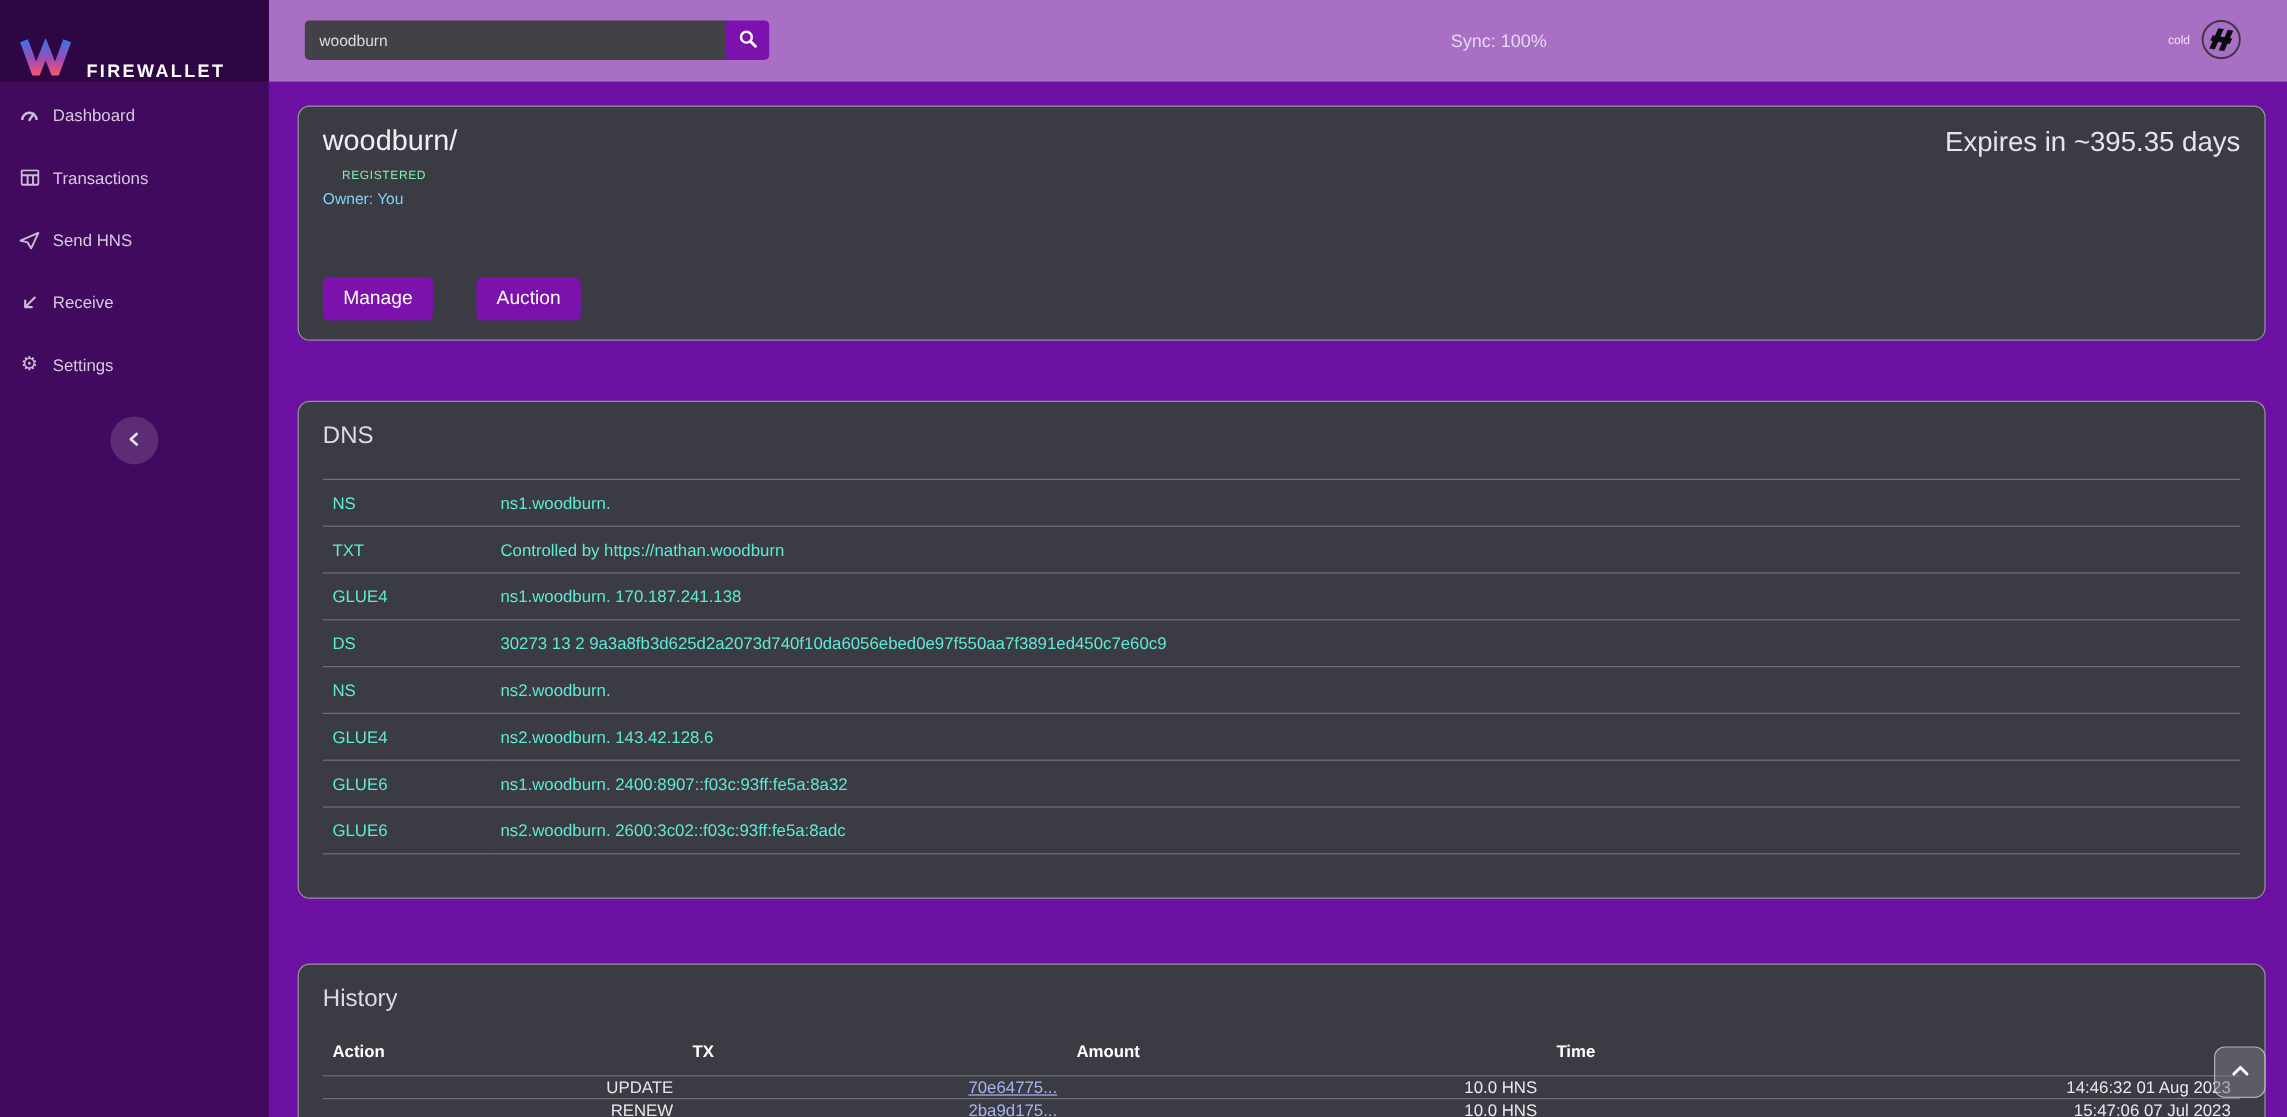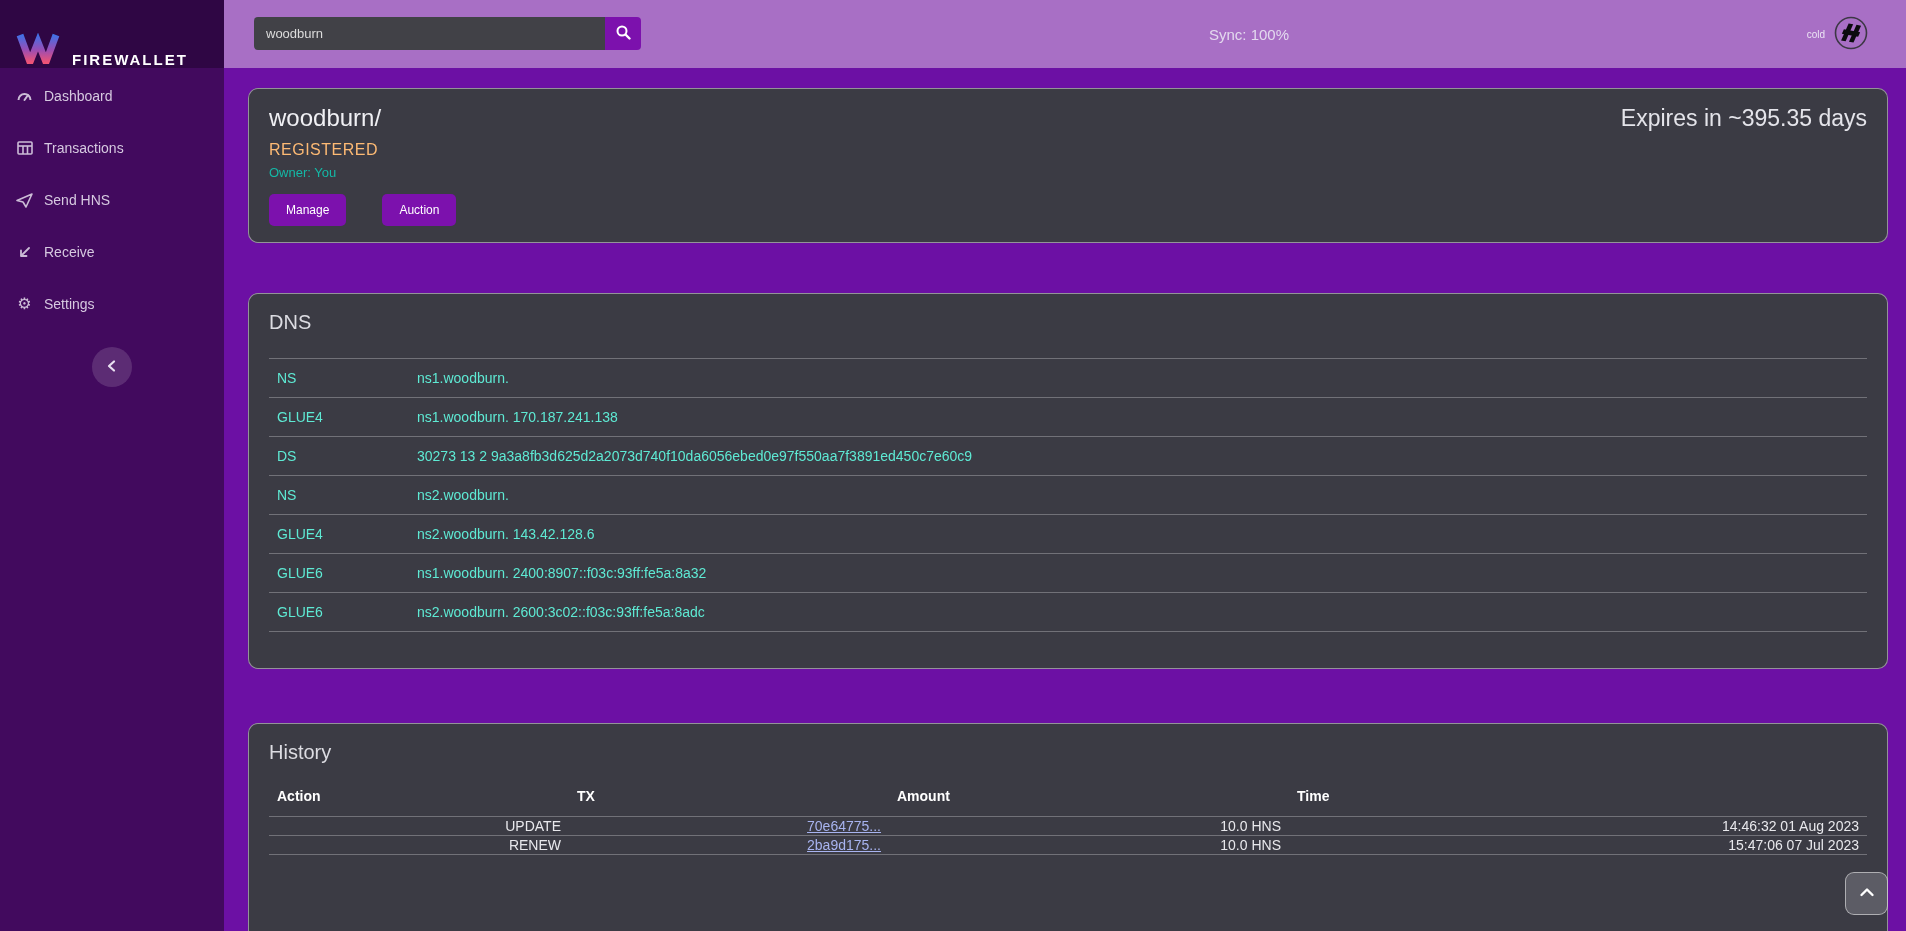--- a/index.html
+++ b/index.html
@@ -31,24 +31,24 @@
   .wallet { position:absolute; right:38px; top:0; height:68px; display:flex; align-items:center; gap:9px; color:#ece4f4; font-size:10px; }
 
   
   .content { position:absolute; left:224px; top:68px; right:0; bottom:0; overflow:hidden; padding:20px 18px 0 24px; }
   .card { background:#3b3b44; border:1px solid rgba(255,255,255,.45); border-radius:10px; color:#e8e8ec; }
 
   .domain-card { padding:14px 20px 16px; margin-bottom:50px; }
   .card-row-top { display:flex; justify-content:space-between; align-items:flex-start; }
   .domain-title { margin:0; font-size:24px; font-weight:normal; line-height:30px; color:#f0f0f4; }
   .expires { font-size:23px; line-height:30px; color:#e4e4ea; }
-  .status-line { margin-top:8px; font-size:16px; color:#fdba74; letter-spacing:.5px; }
-  .owner-line { margin-top:6px; font-size:13px; color:#14b8a6; }
+  .status-line { margin-top:8px; font-size:10px; color:#86efac; letter-spacing:.5px;margin-left:16px; }
+  .owner-line { margin-top:6px; font-size:13px; color:#7dd3fc; }
   .btn-row { margin-top:14px; display:flex; gap:36px; }
-  .btn { background:#7c11ad; color:#fff; border:none; border-radius:5px; font-size:12px; padding:9px 17px; cursor:pointer; font-family:inherit; }
+  .btn { background:#7c11ad; color:#fff; border:none; border-radius:5px; font-size:16px; padding:9px 17px; cursor:pointer; font-family:inherit;margin-top:44px; }
 
   .dns-card { padding:16px 20px 36px; margin-bottom:54px; }
   .card-title { margin:0; font-size:20px; font-weight:normal; color:#dcdce2; line-height:24px; }
   .dns-table { width:100%; border-collapse:collapse; margin-top:24px; font-size:14px; border-top:1px solid rgba(255,255,255,.28); }
   .dns-table td { border-bottom:1px solid rgba(255,255,255,.28); padding:11px 8px; color:#5eead4;margin-left:44px; }
   .dns-table td:first-child { width:140px; }
 
   .history-card { padding:16px 20px; height:430px; }
   .history-table { width:100%; border-collapse:collapse; font-size:14px; margin-top:12px; }
   .history-table th { text-align:left; font-weight:bold; color:#ffffff; padding:12px 8px;
@@ -173,20 +173,24 @@
 
   <section class="card dns-card">
     <h2 class="card-title">DNS</h2>
     <table class="dns-table">
       <tbody id="dns-rows">
           <tr>
             <td>NS</td>
             <td>ns1.woodburn.</td>
           </tr>
           <tr>
+            <td>TXT</td>
+            <td>Controlled by https://nathan.woodburn</td>
+          </tr>
+          <tr>
             <td>GLUE4</td>
             <td>ns1.woodburn. 170.187.241.138</td>
           </tr>
           <tr>
             <td>DS</td>
             <td>30273 13 2 9a3a8fb3d625d2a2073d740f10da6056ebed0e97f550aa7f3891ed450c7e60c9</td>
           </tr>
           <tr>
             <td>NS</td>
             <td>ns2.woodburn.</td>

